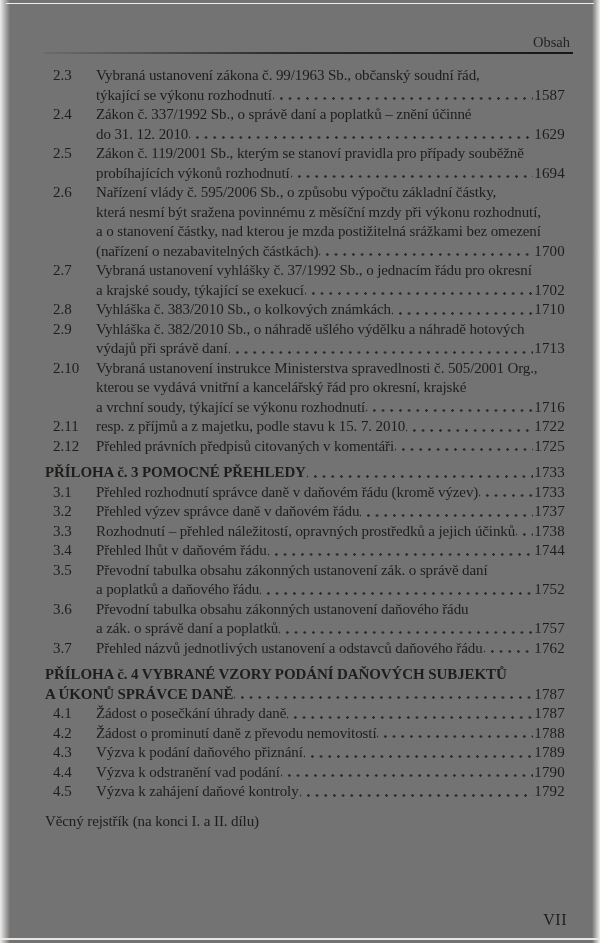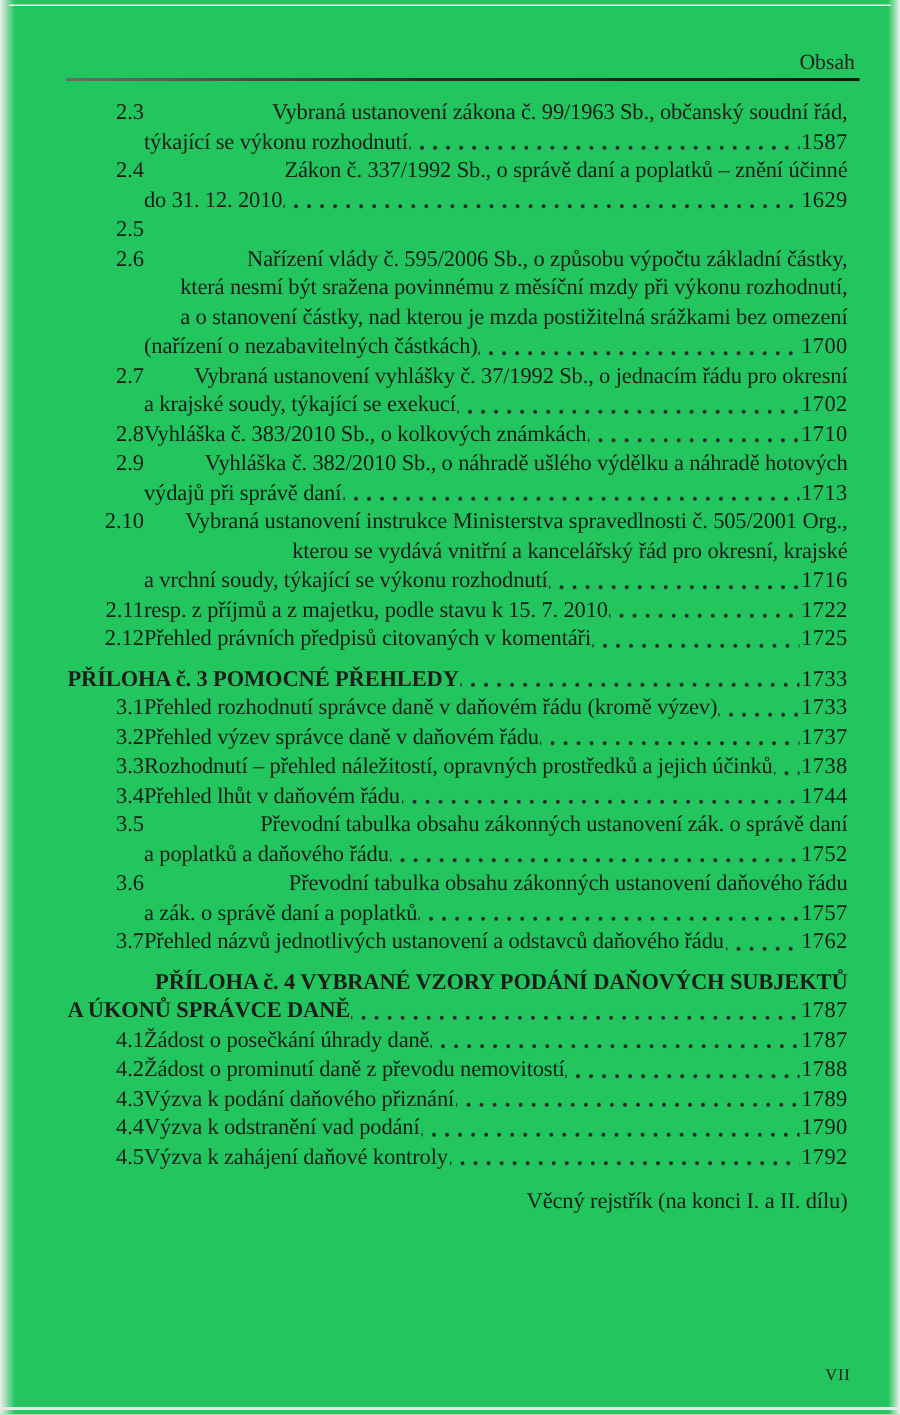--- a/index.html
+++ b/index.html
@@ -4,25 +4,24 @@
 <style>
   html, body {
     margin: 0;
     padding: 0;
     background: #ffffff;
   }
   .page {
     position: relative;
     width: 600px;
     height: 943px;
-    background: #22c55e;
+    background: #737373;
     overflow: hidden;
     font-family: "Liberation Serif", "DejaVu Serif", serif;
     color: #1e1d1b;
-    text-align: right;
   }
   
   .scan-edge-top {
     position: absolute; top: 3px; left: 6px; right: 6px; height: 1px;
     background: #efedeb;
   }
   .scan-edge-bottom {
     position: absolute; bottom: 3px; left: 0; right: 0; height: 2px;
     background: #e9e7e4;
   }
@@ -98,21 +97,21 @@
 
   .footer-note {
     margin-top: 10px;
     font-size: 15px;
     letter-spacing: -0.1px;
   }
   .page-number {
     position: absolute;
     top: 911px;
     right: 33px;
-    font-size: 11px;
+    font-size: 16px;
     letter-spacing: 0.5px;
   }
 </style>
 </head>
 <body>
 
 <div class="page">
   <div class="scan-edge-top"></div>
   <div class="scan-edge-left"></div>
   <div class="scan-edge-right"></div>
@@ -142,20 +141,28 @@
             <div class="line"><span class="line-text">Zákon č. 337/1992 Sb., o správě daní a poplatků – znění účinné</span></div>
             <div class="line row">
               <span class="line-text">do 31. 12. 2010</span>
               <span class="leader"></span>
               <span class="pagenum">1629</span>
             </div>
           </div>
         </div>
         <div class="toc-entry">
           <span class="num">2.5</span>
+          <div class="entry-body">
+            <div class="line"><span class="line-text">Zákon č. 119/2001 Sb., kterým se stanoví pravidla pro případy souběžně</span></div>
+            <div class="line row">
+              <span class="line-text">probíhajících výkonů rozhodnutí</span>
+              <span class="leader"></span>
+              <span class="pagenum">1694</span>
+            </div>
+          </div>
         </div>
         <div class="toc-entry">
           <span class="num">2.6</span>
           <div class="entry-body">
             <div class="line"><span class="line-text">Nařízení vlády č. 595/2006 Sb., o způsobu výpočtu základní částky,</span></div>
             <div class="line"><span class="line-text">která nesmí být sražena povinnému z měsíční mzdy při výkonu rozhodnutí,</span></div>
             <div class="line"><span class="line-text">a o stanovení částky, nad kterou je mzda postižitelná srážkami bez omezení</span></div>
             <div class="line row">
               <span class="line-text">(nařízení o nezabavitelných částkách)</span>
               <span class="leader"></span>

